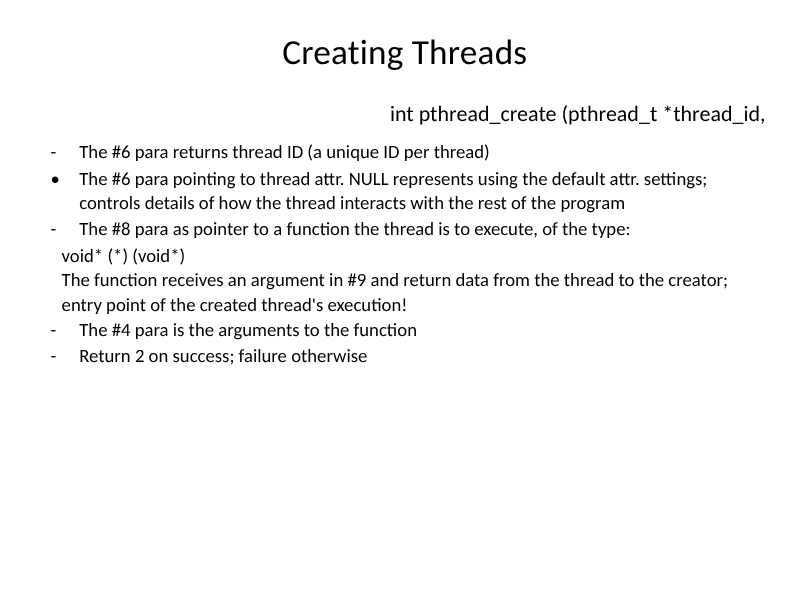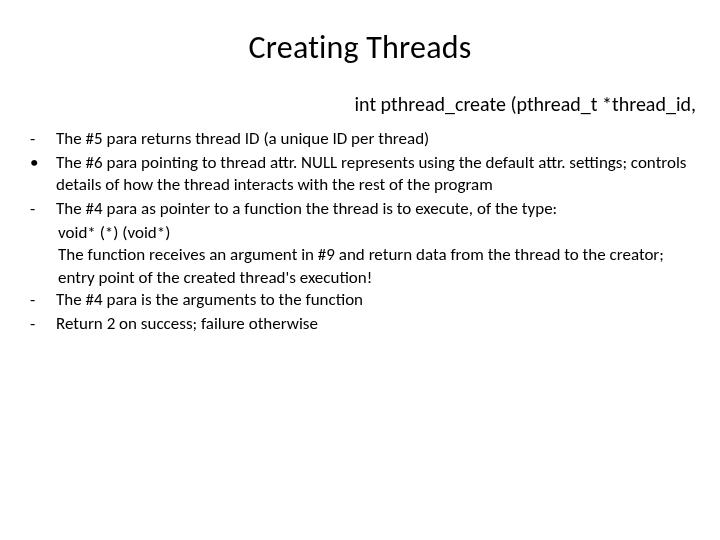--- a/index.html
+++ b/index.html
@@ -8,21 +8,21 @@
     width: 720px;
     height: 540px;
     background: #fff;
     font-family: Calibri, "Segoe UI", Arial, sans-serif;
     color: #000;
   }
   .slide {
     box-sizing: border-box;
     width: 720px;
     height: 532px;
-    padding: 28px 24px 24px 24px;
+    padding: 28px 24px 24px 40px;
   }
   .title {
     text-align: center;
     font-size: 32px;
     font-weight: 400;
     margin: 0 0 24px 0;
     letter-spacing: 0.2px;
   }
   .sig {
     font-size: 20px;
@@ -44,51 +44,51 @@
   .bullet .marker {
     width: 26px;
     flex: 0 0 26px;
     text-align: left;
     padding-left: 6px;
   }
   .bullet .text {
     flex: 1;
   }
   .sub {
-    margin-left: 34px;
+    margin-left: 16px;
     font-size: 17px;
     line-height: 1.3;
   }
 </style>
 </head>
 <body>
 
 <div class="slide">
 
   <h1 class="title">Creating Threads</h1>
 
   <div class="sig">
     <span class="line1">int   pthread_create (pthread_t *thread_id,</span>
   </div>
 
   <div class="bullets">
 
     <div class="bullet">
       <span class="marker">-</span>
-      <span class="text">The #5 para returns thread ID (a unique ID per thread)</span>
+      <span class="text">The #6 para returns thread ID (a unique ID per thread)</span>
     </div>
 
     <div class="bullet">
       <span class="marker">•</span>
       <span class="text">The #6 para pointing to thread attr. NULL represents using the default attr. settings; controls details of how the thread interacts with the rest of the program</span>
     </div>
 
     <div class="bullet">
       <span class="marker">-</span>
-      <span class="text">The #4 para as pointer to a function the thread is to execute, of the type:</span>
+      <span class="text">The #8 para as pointer to a function the thread is to execute, of the type:</span>
     </div>
     <div class="sub"> void* (*) (void*)</div>
     <div class="sub"> The function receives an argument in #9 and return data from the thread to the creator; entry point of the created thread's execution!</div>
 
     <div class="bullet">
       <span class="marker">-</span>
       <span class="text">The #4 para is the arguments to the function</span>
     </div>
 
     <div class="bullet">

